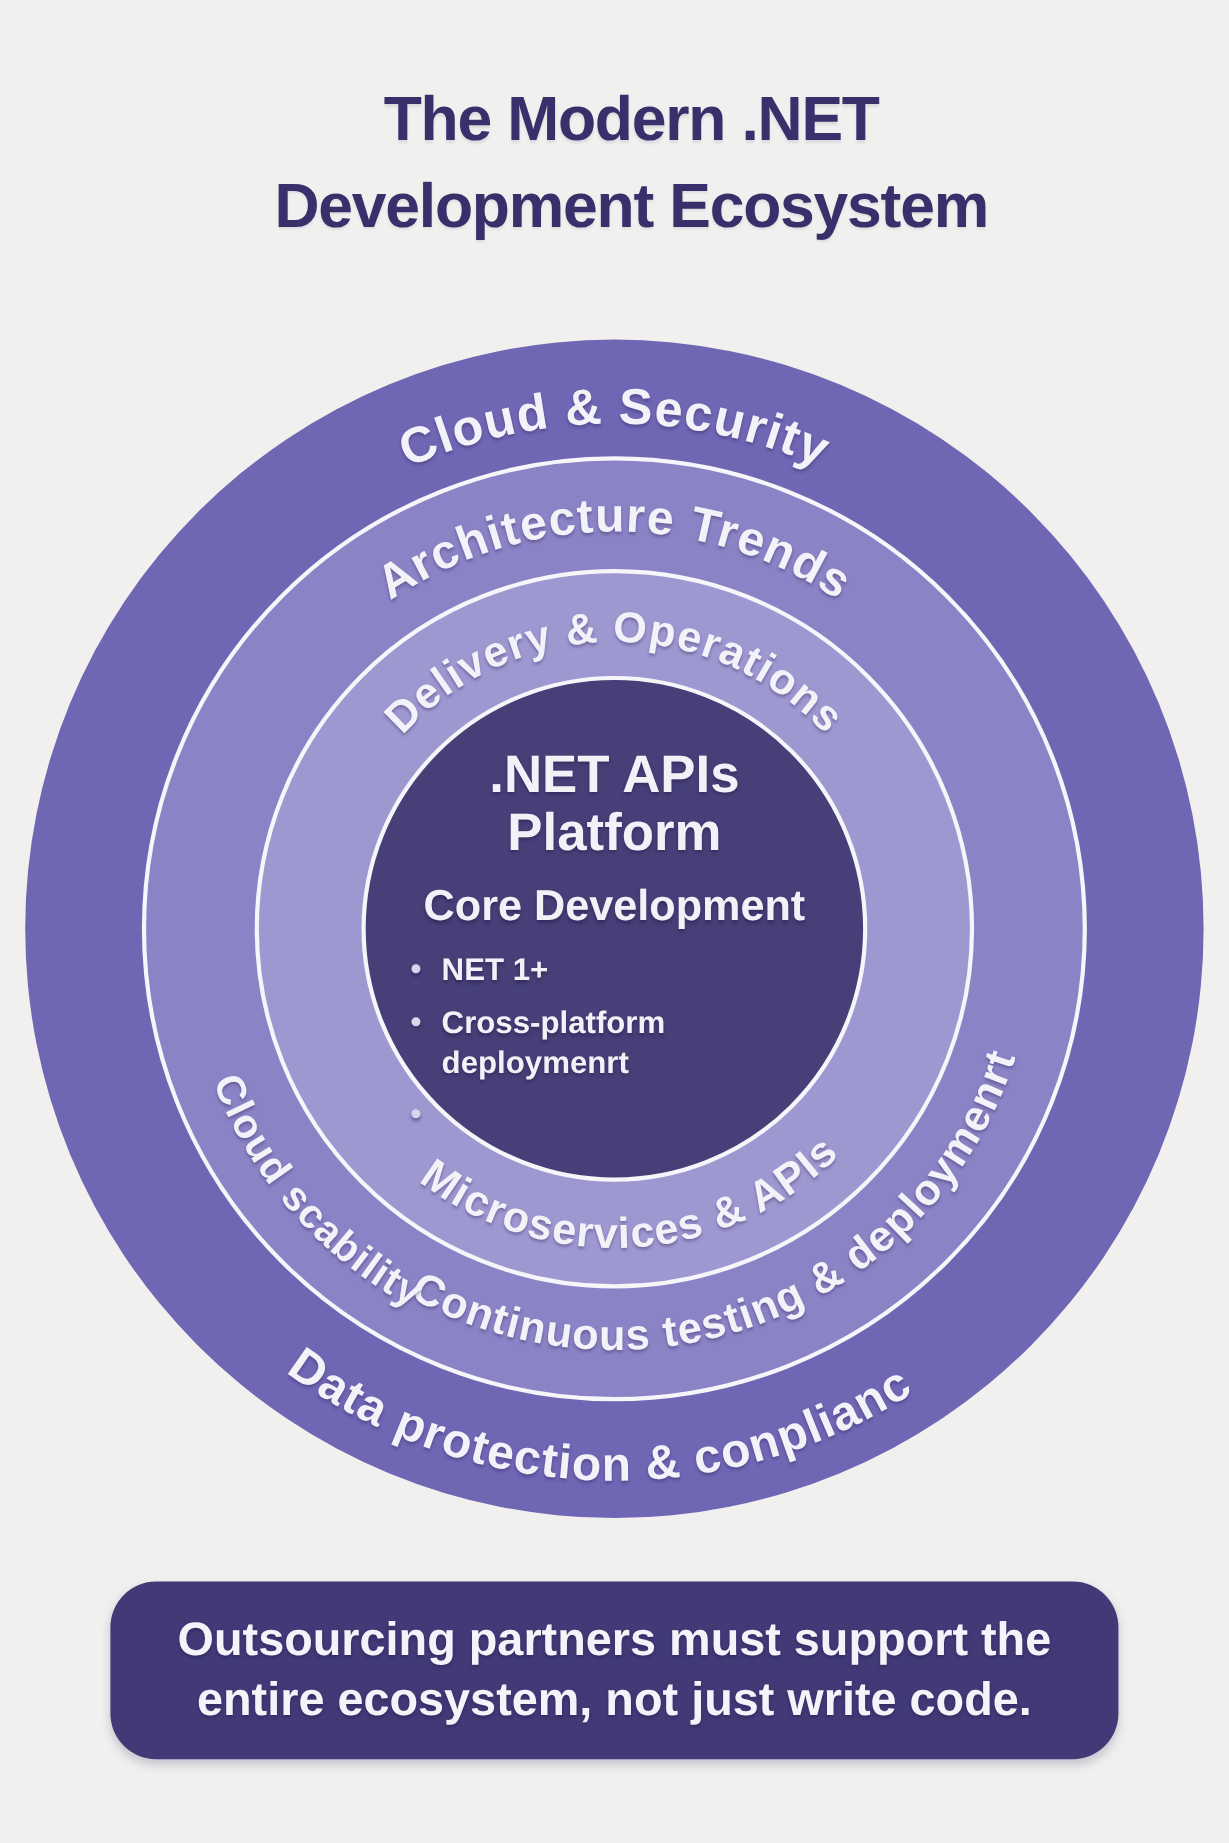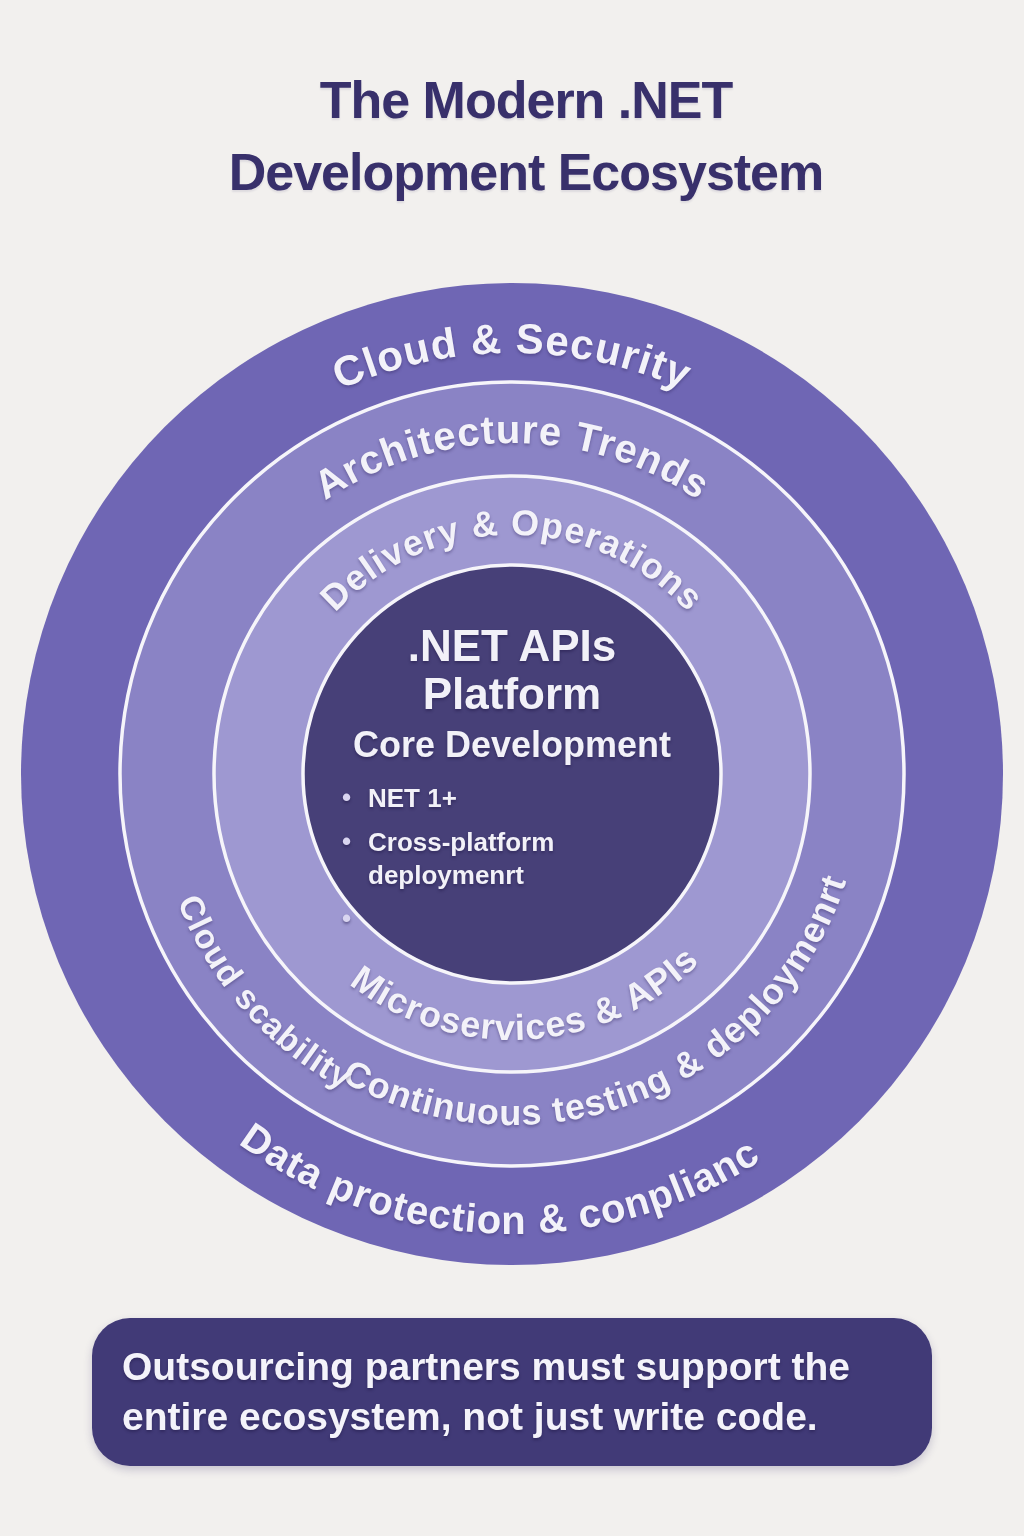--- a/index.html
+++ b/index.html
@@ -54,21 +54,21 @@
   }
   .center-title {
     margin: 0 auto;
     padding-top: 22px;
     width: 280px;
     font-size: 44px;
     line-height: 48px;
     font-weight: 700;
   }
   .center-subtitle {
-    margin: 6px auto 0;
+    margin: 16px auto 0;
     font-size: 36px;
     line-height: 42px;
     font-weight: 700;
   }
   .bullet-list {
     margin: 16px 0 0 38px;
     padding: 0;
     width: 360px;
     list-style: none;
     text-align: left;
@@ -96,21 +96,21 @@
     height: 148px;
     background: #413a77;
     border-radius: 38px;
     display: flex;
     align-items: center;
     justify-content: center;
     box-shadow: 0 4px 8px rgba(50,42,100,0.22);
   }
   .footer-note-text {
     width: 780px;
-    text-align: left;
+    text-align: center;
     color: #f4f3fa;
     font-size: 39px;
     line-height: 50px;
     font-weight: 700;
     text-shadow: 0 2px 3px rgba(25,18,60,0.4);
   }
 </style>
 </head>
 <body>
 

